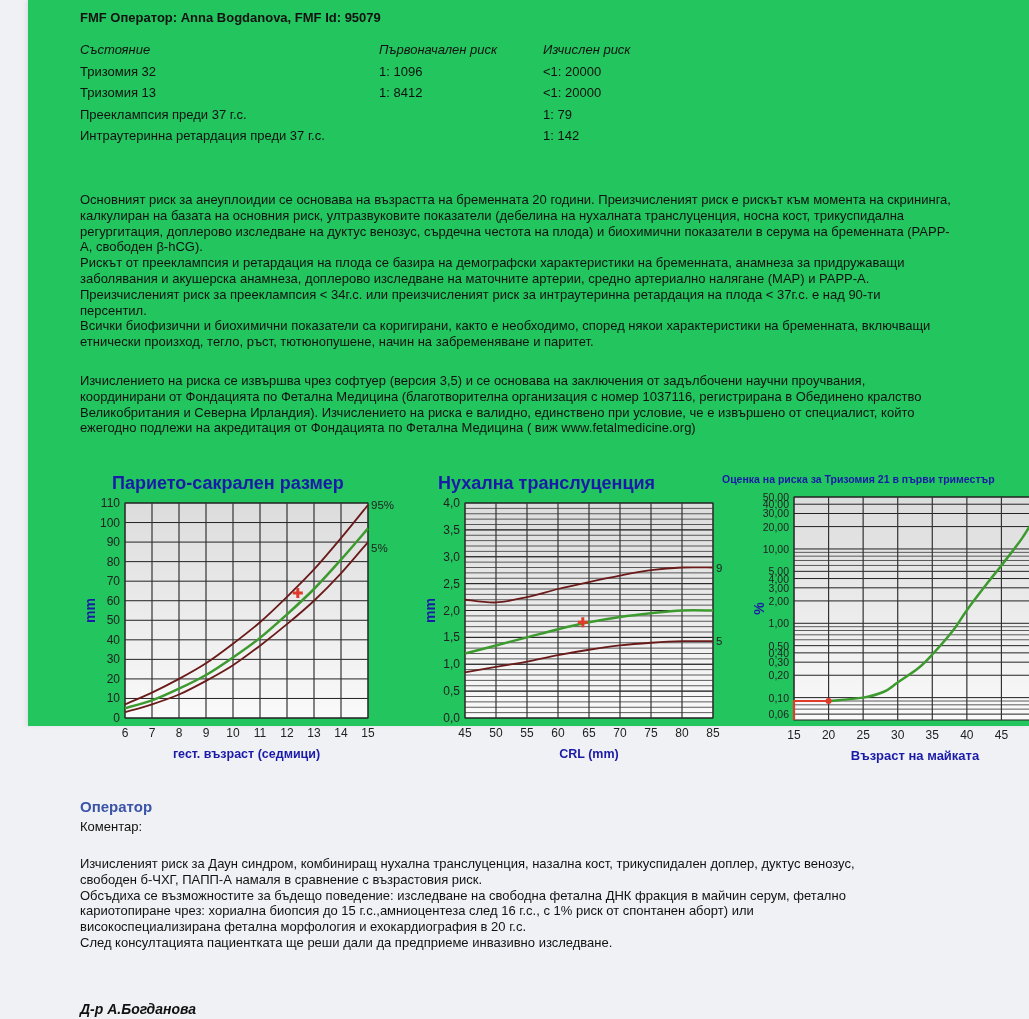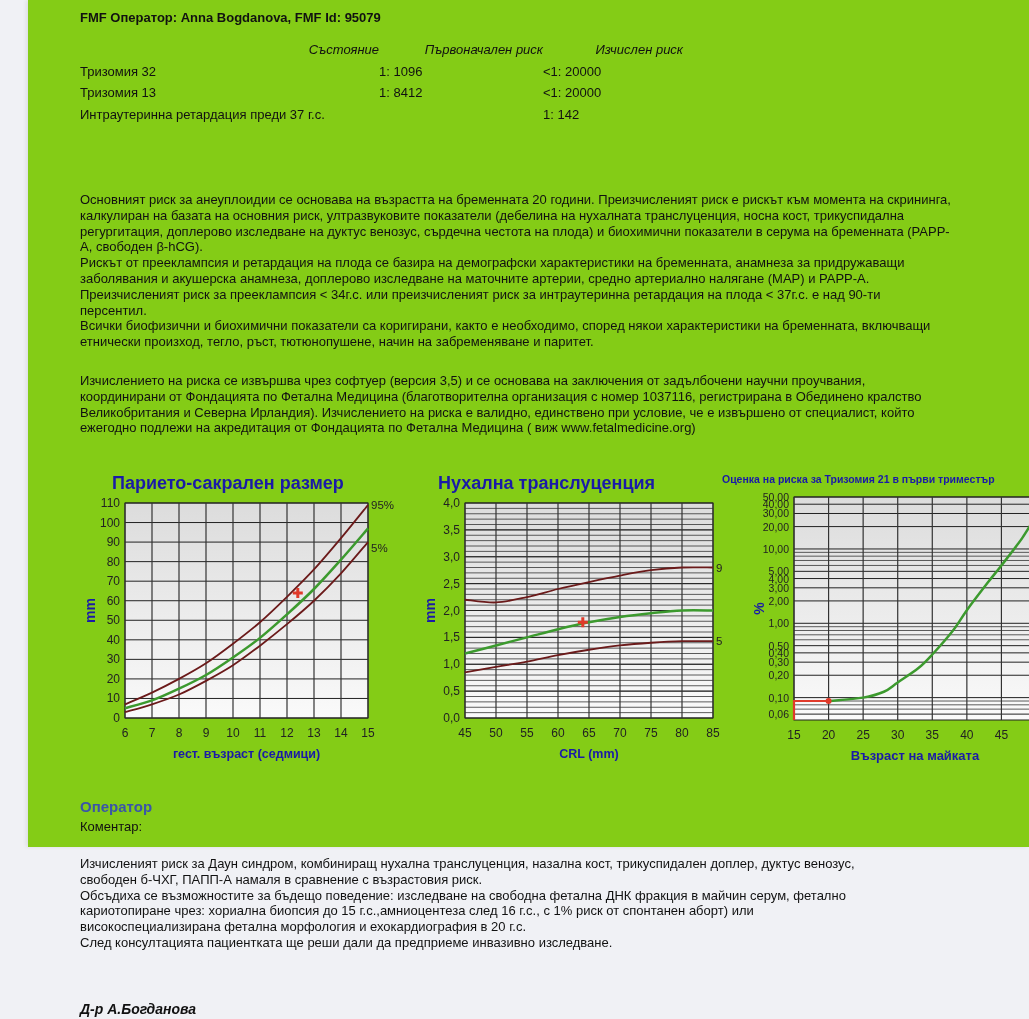--- a/index.html
+++ b/index.html
@@ -4,34 +4,34 @@
 <style>
   html, body { margin:0; padding:0; }
   body {
     width:1029px; height:1019px; overflow:hidden;
     background:#f0f1f5;
     font-family:"Liberation Sans", sans-serif;
     color:#111;
     position:relative;
   }
   .page {
-    position:absolute; left:28px; top:0; width:1001px; height:847px;
-    background:#84cc16;
+    position:absolute; left:28px; top:0; width:1001px; height:726px;
+    background:#22c55e;
     box-shadow:-2px 0 4px rgba(0,0,0,0.08);
   }
   .operator {
     position:absolute; left:52px; top:10px;
     font-size:13px; font-weight:bold;
   }
   table.risk {
     position:absolute; left:52px; top:39px;
     border-collapse:collapse; font-size:13px;
   }
   table.risk td, table.risk th { padding:0; height:21.5px; text-align:left; font-weight:normal; white-space:nowrap; }
-  table.risk th { font-style:italic;text-align:right; }
+  table.risk th { font-style:italic; }
   .c1 { width:299px; }
   .c2 { width:164px; }
   .c3 { width:140px; }
   .bold { font-weight:bold; }
   .para {
     position:absolute; left:52px; width:1000px;
     font-size:13px; line-height:15.8px; white-space:nowrap;
   }
   .chart { position:absolute; }
   .chart-title-big { font-size:18px; font-weight:bold; color:#1a1aa8; }
@@ -60,20 +60,25 @@
     </tr>
     <tr>
       <td>Тризомия 32</td>
       <td>1: 1096</td>
       <td>&lt;1: 20000</td>
     </tr>
     <tr>
       <td>Тризомия 13</td>
       <td>1: 8412</td>
       <td>&lt;1: 20000</td>
+    </tr>
+    <tr>
+      <td>Прееклампсия преди 37 г.с.</td>
+      <td></td>
+      <td>1: 79</td>
     </tr>
     <tr>
       <td>Интраутеринна ретардация преди 37 г.с.</td>
       <td></td>
       <td class="bold">1: 142</td>
     </tr>
   </tbody>
     </table>
 
   <div class="para" style="top:192px;">

